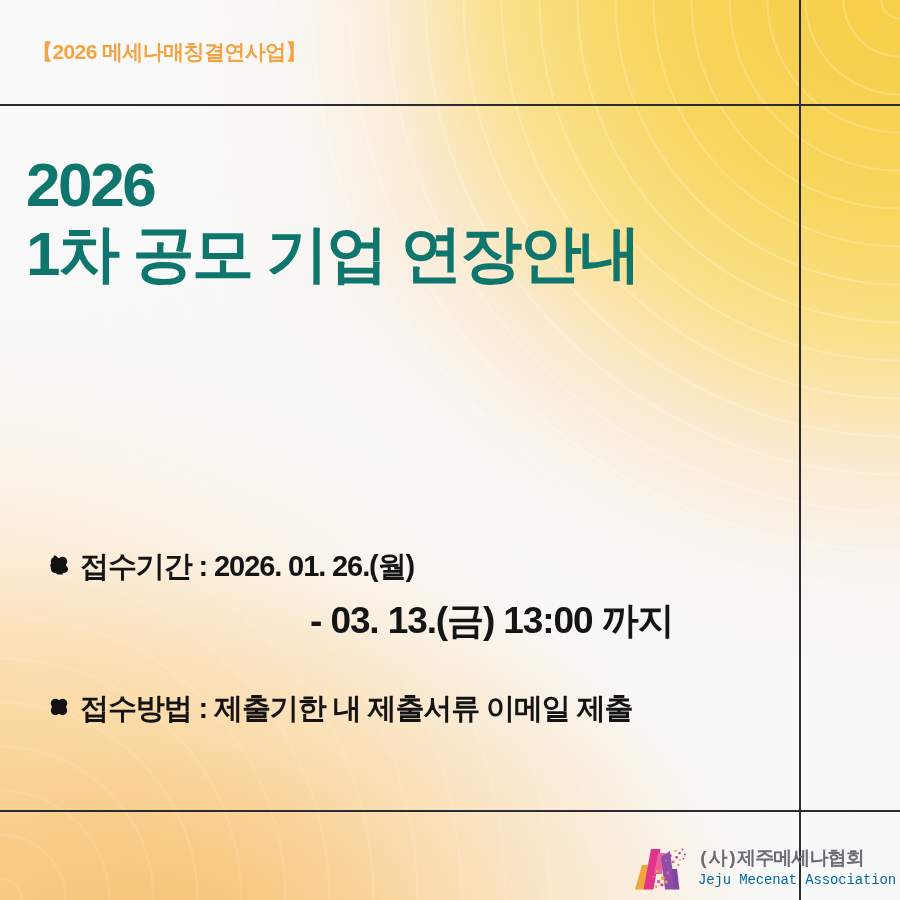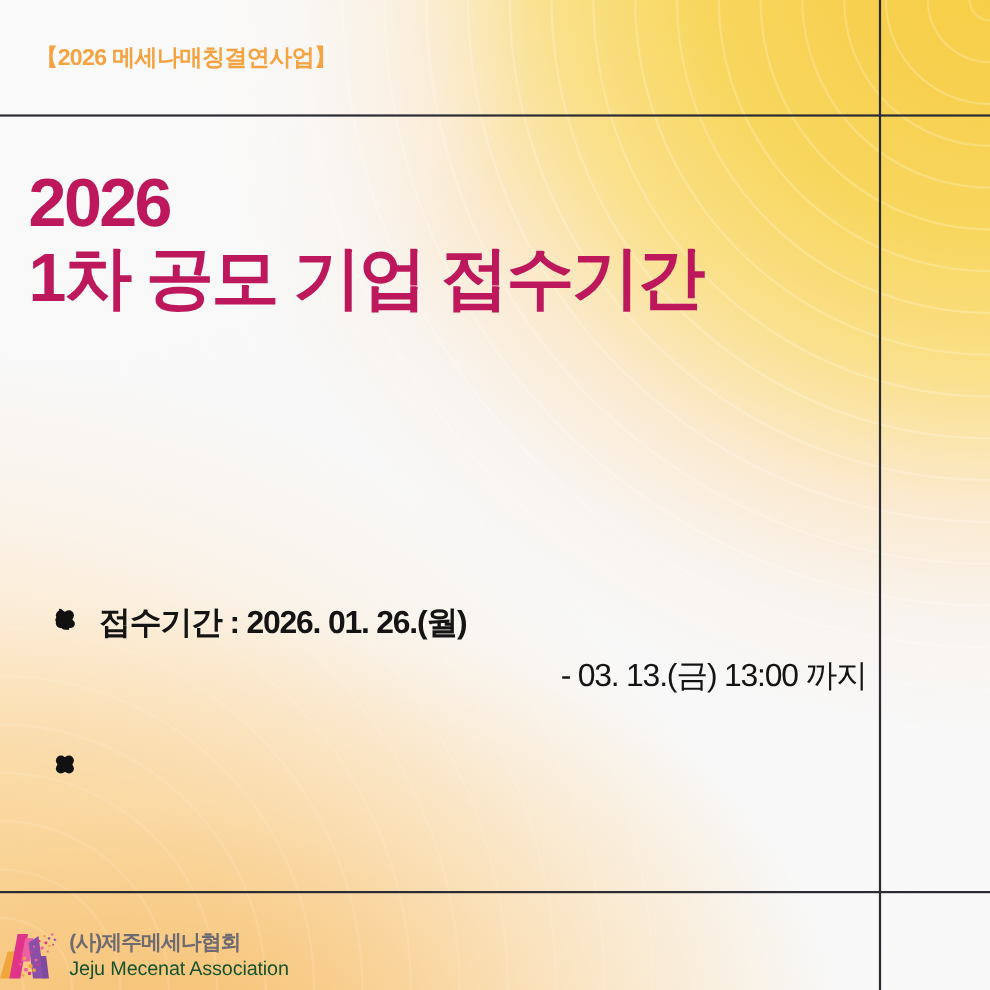--- a/index.html
+++ b/index.html
@@ -128,73 +128,74 @@
     position: absolute;
     left: 26px;
     top: 150px;
     width: 760px;
   }
   .title-line {
     font-size: 62px;
     line-height: 1.12;
     font-weight: 800;
     letter-spacing: -2.4px;
-    color: #be185d;
+    color: #0f766e;
     white-space: nowrap;
   }
 
   #bullets {
     position: absolute;
     left: 48px;
     top: 548px;
     width: 740px;
   }
   .bullet-row {
     display: flex;
-    align-items: flex-start;
-    gap: 20px;
+    align-items: center;
+    gap: 10px;
   }
   .bullet-mark {
     flex: 0 0 auto;
     width: 22px;
     height: 30px;
     margin-top: 4px;
     position: relative;
   }
   .bullet-mark svg { display: block; }
   .bullet-text {
     font-size: 29px;
     line-height: 1.28;
     font-weight: 600;
     letter-spacing: -1.1px;
     color: #141414;
     white-space: nowrap;
   }
   .bullet-sub {
-    font-size: 29px;
+    font-size: 37px;
     line-height: 1.28;
-    font-weight: 400;
+    font-weight: 700;
     letter-spacing: -1.1px;
     color: #141414;
     white-space: nowrap;
-    text-align: right;
+    text-align: left;
     padding-left: 262px;
     margin-top: 12px;
   }
   #bullet-2-row { margin-top: 46px; }
 
   
   #footer {
     position: absolute;
     left: 0;
     top: 845px;
     width: 900px;
     display: flex;
-    justify-content: flex-start;
+    justify-content: flex-end;
     align-items: center;
+    font-family: Liberation Mono, monospace;
   }
   #logo-lockup {
     display: flex;
     align-items: center;
     gap: 9px;
     transform: translateX(-4px);
   }
   #logo-mark { flex: 0 0 auto; }
   #logo-mark svg { display: block; }
   #logo-words {
@@ -205,24 +206,24 @@
   }
   #logo-ko {
     font-size: 19px;
     font-weight: 700;
     letter-spacing: -0.9px;
     color: #6e6a72;
     white-space: nowrap;
   }
   #logo-en {
     margin-top: 4px;
-    font-size: 18px;
+    font-size: 14px;
     font-weight: 400;
     letter-spacing: -0.15px;
-    color: #14532d;
+    color: #0369a1;
     white-space: nowrap;
   }
 </style>
 </head>
 <body>
 
 <div id="card">
 
   <div class="bg-base"></div>
   <div class="bg-warm-bl"></div>
@@ -234,21 +235,21 @@
   <div class="rule rule-h" id="rule-top"></div>
   <div class="rule rule-h" id="rule-bottom"></div>
   <div class="rule rule-v" id="rule-right"></div>
 
   <div class="content">
 
     <div id="eyebrow">【2026 메세나매칭결연사업】</div>
 
     <div id="title-block">
       <div class="title-line">2026</div>
-      <div class="title-line">1차 공모 기업 접수기간</div>
+      <div class="title-line">1차 공모 기업 연장안내</div>
     </div>
 
     <div id="bullets">
 
       <div class="bullet-row">
         <span class="bullet-mark">
           <svg width="22" height="22" viewBox="0 0 22 22" aria-hidden="true">
             <path fill="#111111" d="M6.2 1.4C8.3 1.4 9.6 3.0 9.6 5.1
               C9.6 5.9 9.4 6.6 9.1 7.2 C9.7 6.9 10.4 6.7 11.2 6.7
               C13.3 6.7 14.9 8.0 14.9 10.1 C14.9 10.9 14.7 11.6 14.3 12.2
@@ -281,20 +282,21 @@
             <g fill="#111111">
               <circle cx="7.4" cy="7.4" r="4.6"></circle>
               <circle cx="14.6" cy="7.4" r="4.6"></circle>
               <circle cx="7.4" cy="14.6" r="4.6"></circle>
               <circle cx="14.6" cy="14.6" r="4.6"></circle>
               <rect x="6.6" y="4.2" width="8.8" height="13.6" rx="2.4"></rect>
               <rect x="4.2" y="6.6" width="13.6" height="8.8" rx="2.4"></rect>
             </g>
           </svg>
         </span>
+        <span class="bullet-text">접수방법 : 제출기한 내 제출서류 이메일 제출</span>
       </div>
 
     </div>
 
     <div id="footer">
       <div id="logo-lockup">
 
         <span id="logo-mark">
           <svg width="58" height="46" viewBox="0 0 58 46" aria-hidden="true">
 

